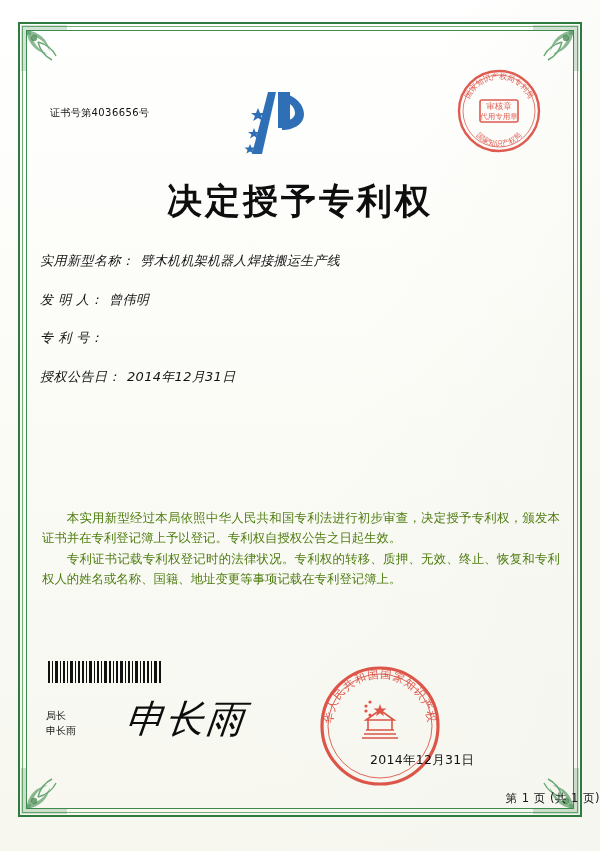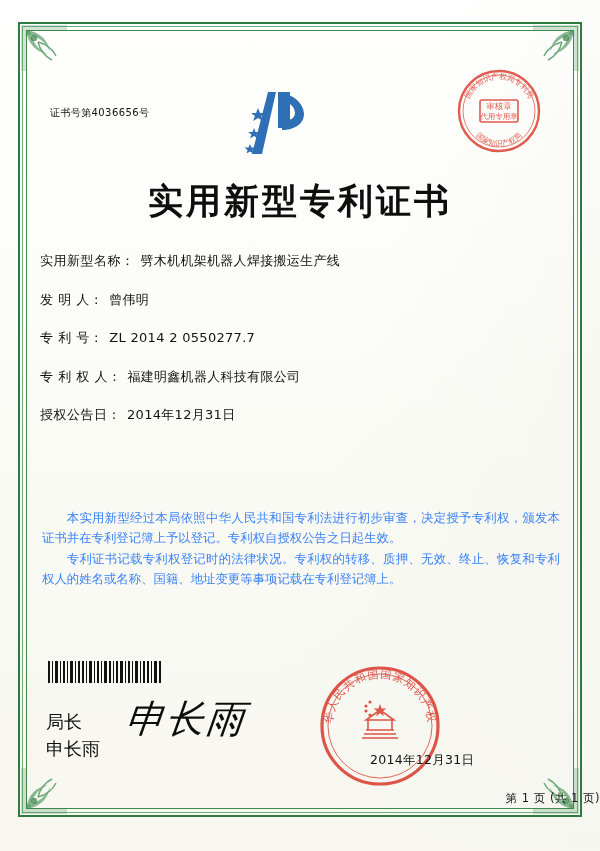--- a/index.html
+++ b/index.html
@@ -118,39 +118,40 @@
     left: 40px;
     top: 252px;
     right: 40px;
   }
   .field-row {
     display: flex;
     align-items: baseline;
     margin-bottom: 20.5px;
     font-size: 13px;
     color: #131313;
+    font-style: italic;
   }
   .field-label {
     white-space: nowrap;
     letter-spacing: 0.5px;
   }
   .field-value {
     margin-left: 6px;
     letter-spacing: 0.3px;
   }
 
   
   .body-text {
     position: absolute;
     left: 42px;
     right: 40px;
     top: 508px;
     font-size: 12.4px;
     line-height: 1.62;
-    color: #3b82f6;
+    color: #4d7c0f;
     text-align: justify;
   }
   .body-text p {
     margin: 0 0 1px 0;
     text-indent: 2em;
   }
 
   
   .barcode {
     position: absolute;
@@ -158,21 +159,21 @@
     top: 661px;
     width: 116px;
     height: 22px;
   }
 
   
   .sig-label {
     position: absolute;
     left: 46px;
     top: 708px;
-    font-size: 18px;
+    font-size: 10px;
     line-height: 1.5;
     color: #111;
   }
   .sig-hand {
     position: absolute;
     left: 126px;
     top: 694px;
     font-size: 38px;
     color: #0d0d0d;
     font-family: "DejaVu Serif", serif;
@@ -292,38 +293,33 @@
           <textPath href="#arcTop" startOffset="50%" text-anchor="middle">国家知识产权局专利局</textPath>
         </text>
         <path id="arcBot" d="M 13 48 A 30 30 0 0 0 73 48" fill="none"></path>
         <text font-size="7.4" fill="#d8392b" font-family="DejaVu Sans, sans-serif">
           <textPath href="#arcBot" startOffset="50%" text-anchor="middle">国家知识产权局</textPath>
         </text>
       </g>
     </svg>
   </div>
 
-  <div class="doc-title">实用新型专利证书</div>
+  <div class="doc-title">决定授予专利权</div>
 
   <div class="fields">
     <div class="field-row">
       <span class="field-label">实用新型名称：</span>
       <span class="field-value">劈木机机架机器人焊接搬运生产线</span>
     </div>
     <div class="field-row">
       <span class="field-label">发 明 人：</span>
       <span class="field-value">曾伟明</span>
     </div>
     <div class="field-row">
       <span class="field-label">专 利 号：</span>
-      <span class="field-value">ZL 2014 2 0550277.7</span>
-    </div>
-    <div class="field-row">
-      <span class="field-label">专 利 权 人：</span>
-      <span class="field-value">福建明鑫机器人科技有限公司</span>
     </div>
     <div class="field-row">
       <span class="field-label">授权公告日：</span>
       <span class="field-value">2014年12月31日</span>
     </div>
   </div>
 
   <div class="body-text">
     <p>本实用新型经过本局依照中华人民共和国专利法进行初步审查，决定授予专利权，颁发本证书并在专利登记簿上予以登记。专利权自授权公告之日起生效。</p>
     <p>专利证书记载专利权登记时的法律状况。专利权的转移、质押、无效、终止、恢复和专利权人的姓名或名称、国籍、地址变更等事项记载在专利登记簿上。</p>

